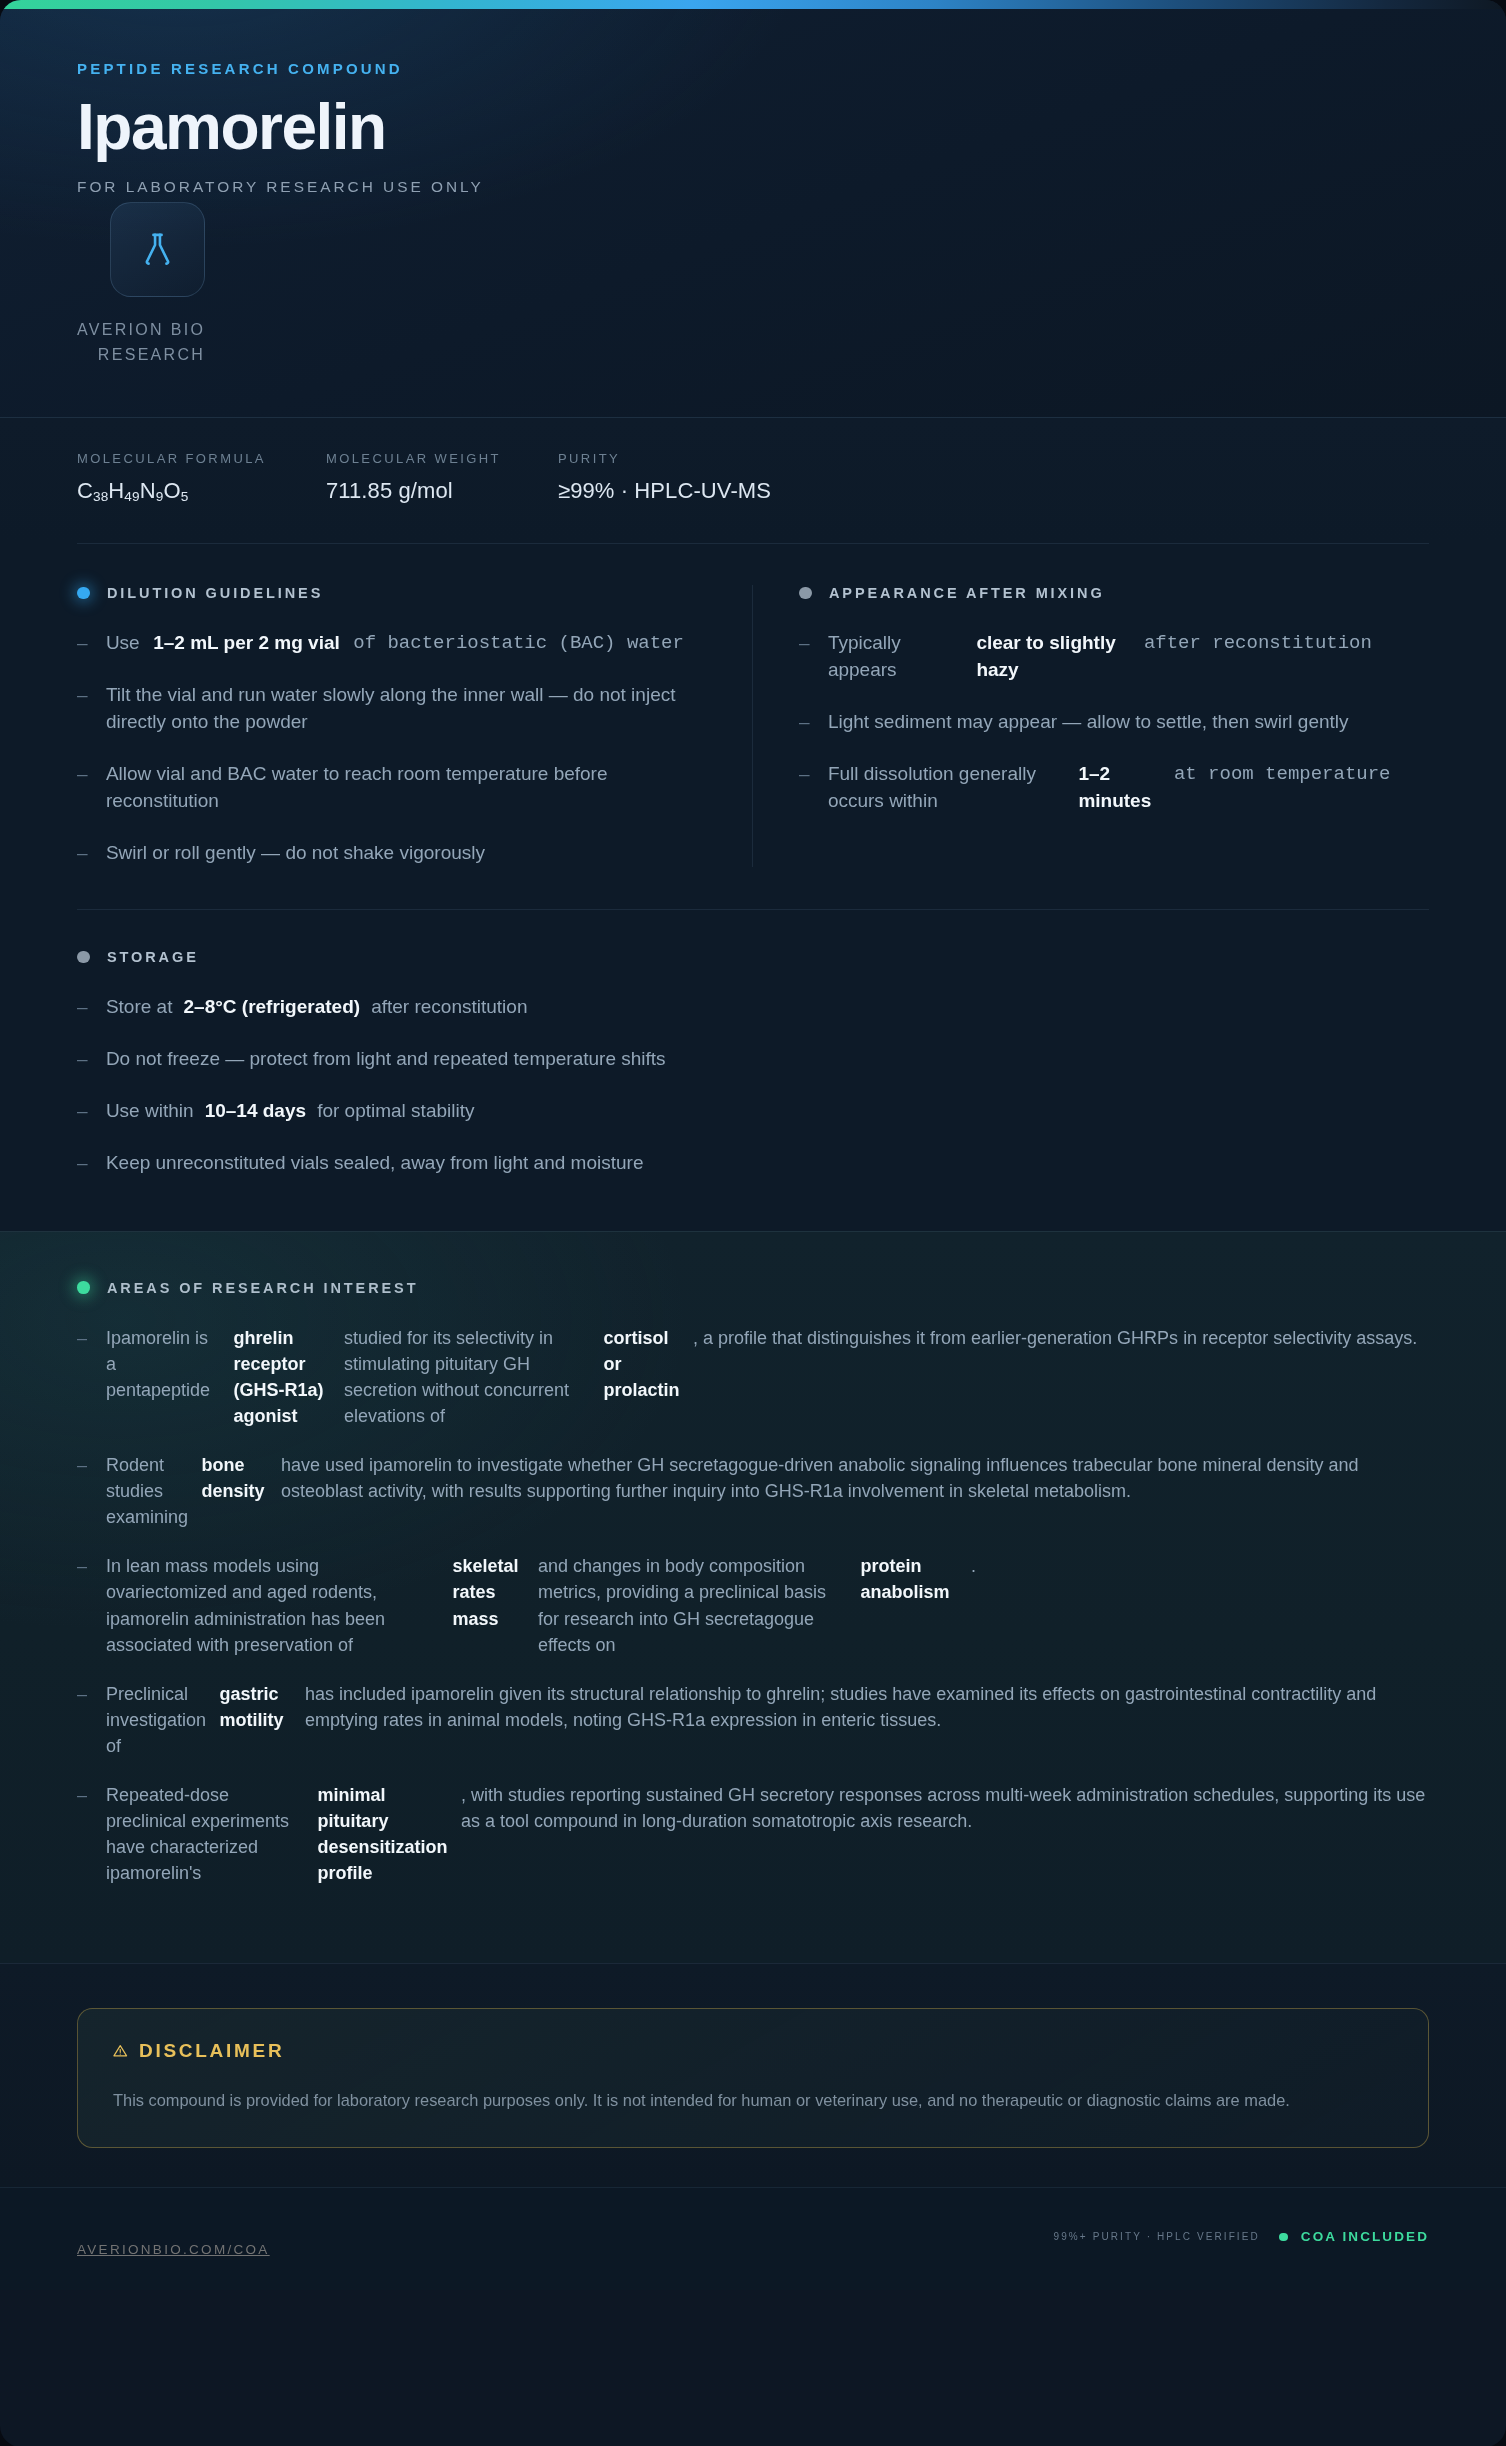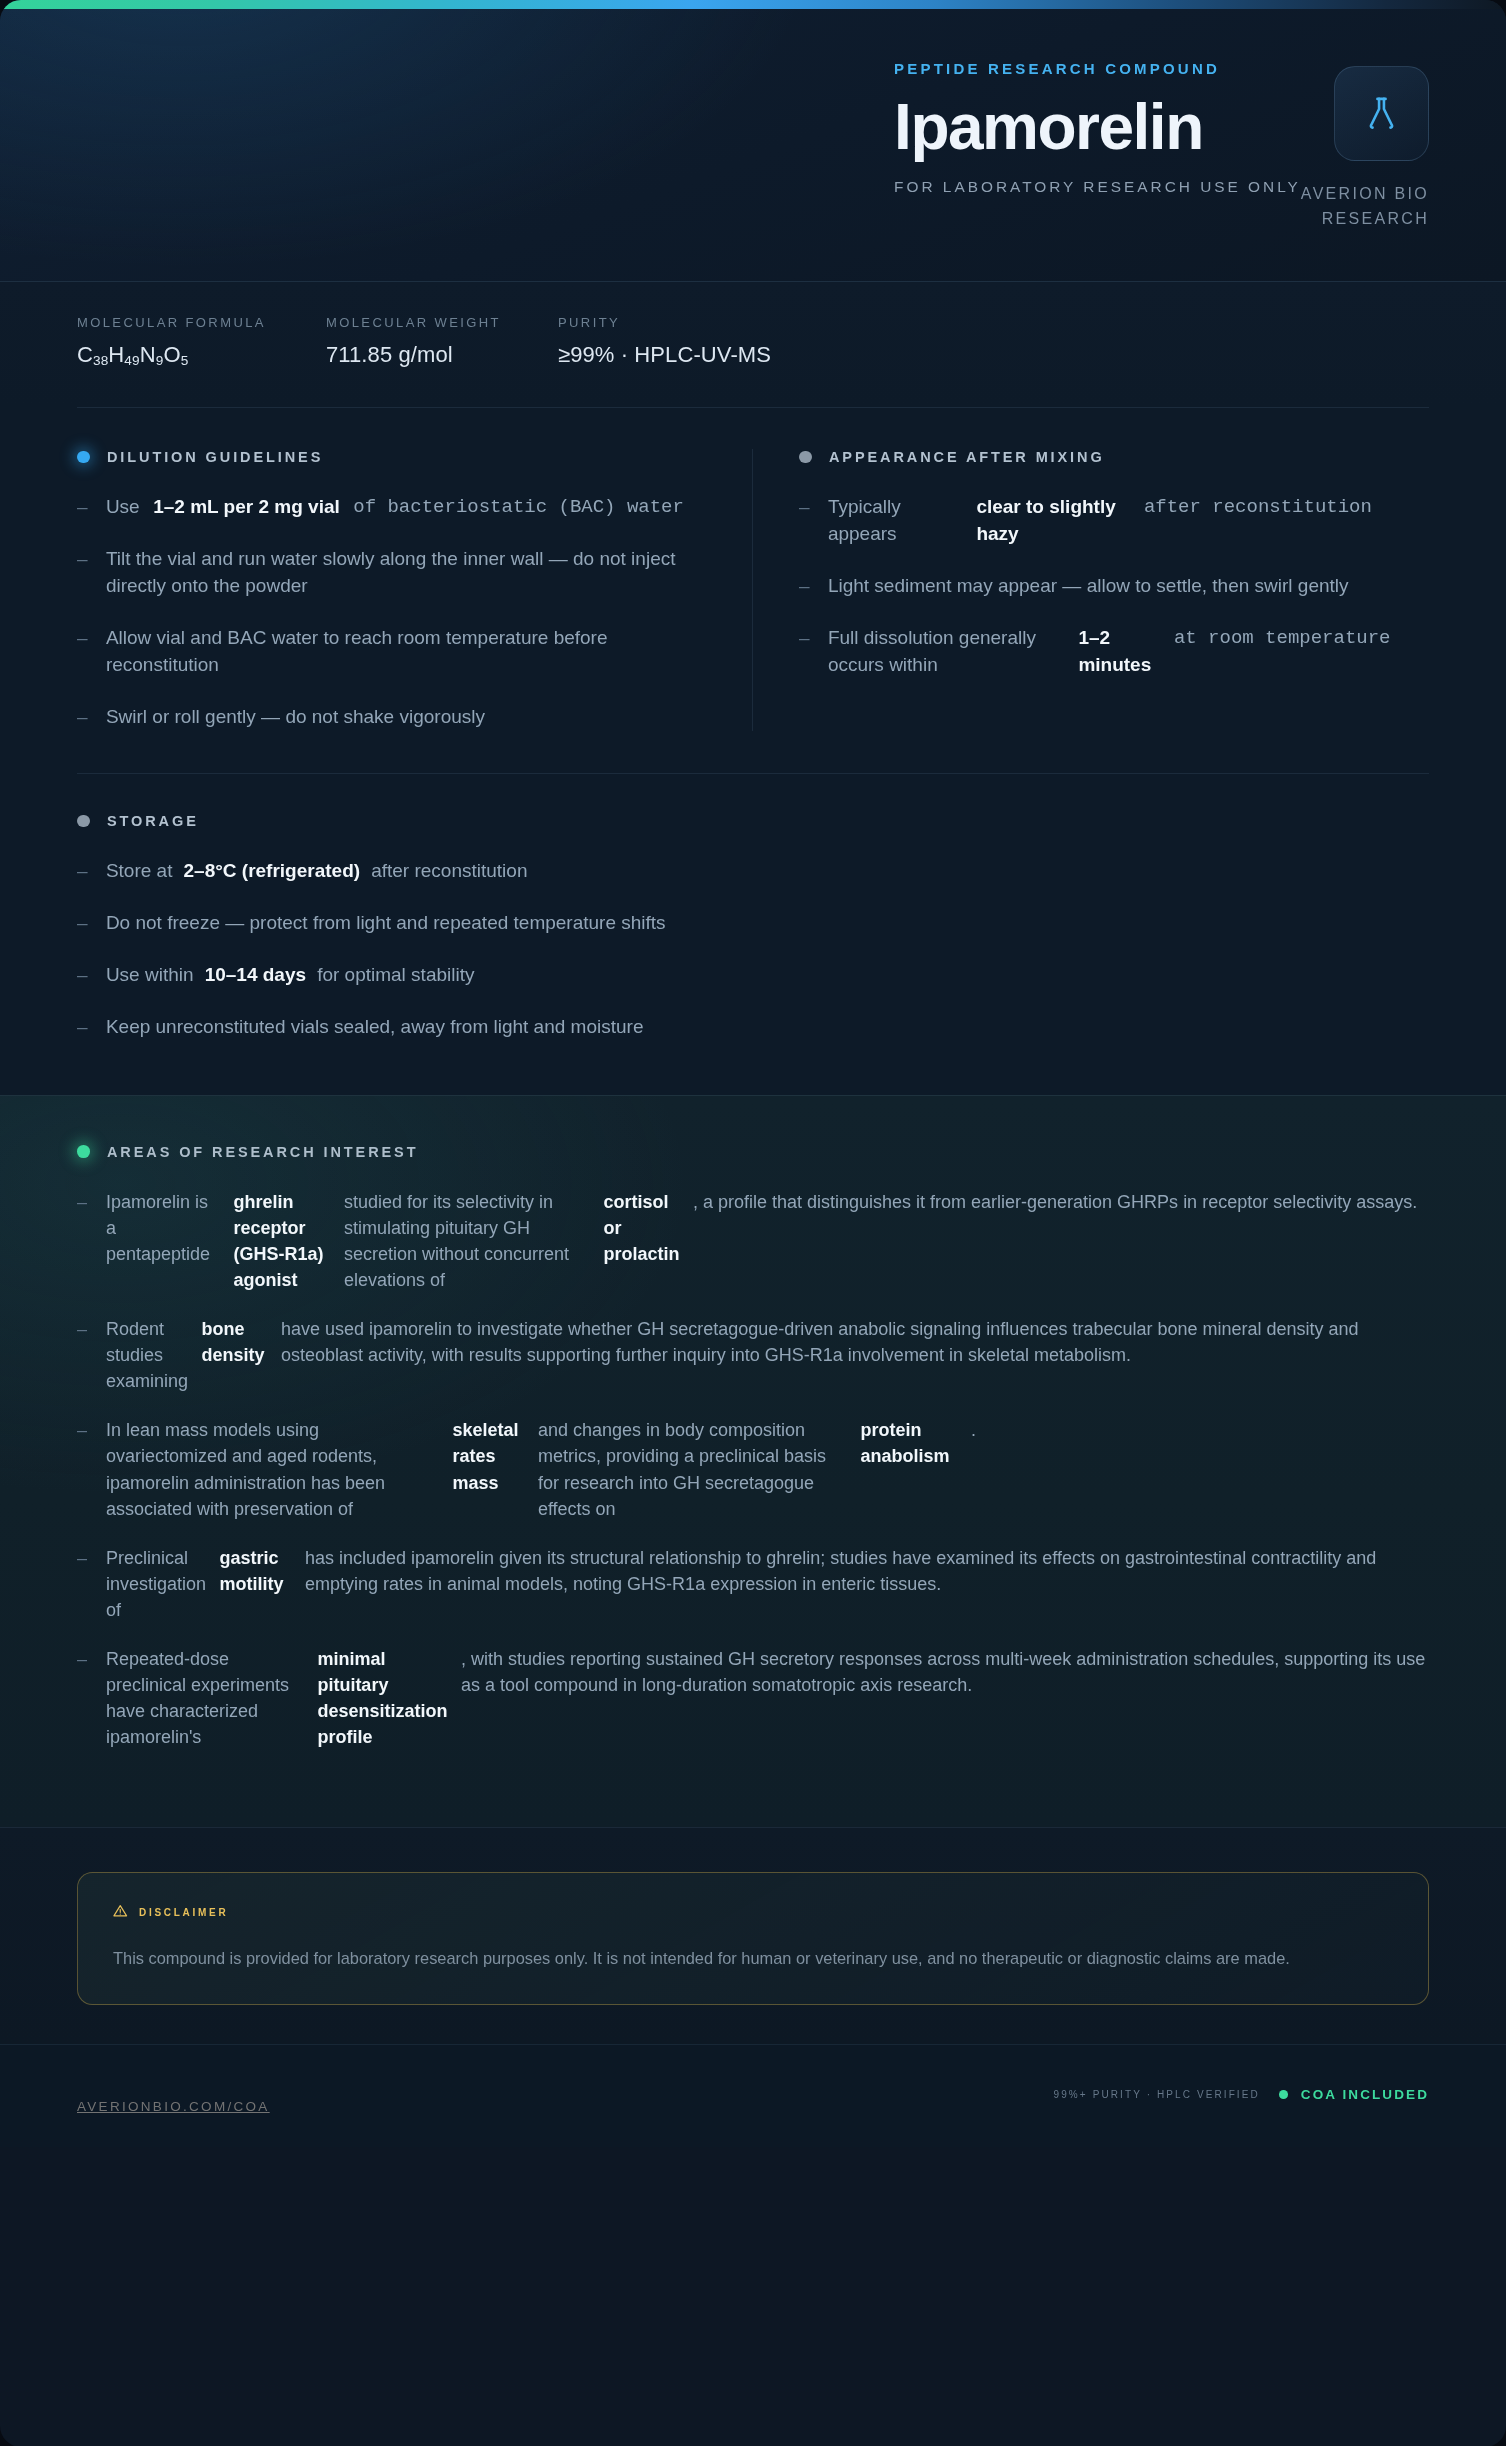--- a/index.html
+++ b/index.html
@@ -38,21 +38,21 @@
   }
 
   
   .hero {
     position: relative;
     padding: 60px 77px 50px 77px;
     background:
       radial-gradient(869px 425px at 12% -14%, rgba(32,92,140,0.30), rgba(0,0,0,0) 72%),
       linear-gradient(160deg, #101f32 0%, #0d1a2a 52%, #0c1724 100%);
   }
-  .hero-inner { display: flex; justify-content: flex-end; align-items: flex-start; }
+  .hero-inner { display: flex; justify-content: space-between; align-items: flex-start; flex-direction: column; }
 
   .eyebrow {
     font-size: 15px;
     letter-spacing: 3.2px;
     font-weight: 700;
     color: #45b2f0;
     text-transform: uppercase;
     margin-bottom: 19.3px;
   }
   .title {
@@ -188,21 +188,21 @@
     border-top: 1px solid rgba(120,160,200,0.13);
   }
   .disclaimer {
     border: 1px solid rgba(190,160,70,0.42);
     border-radius: 15.4px;
     padding: 31px 35px 33px 35px;
     background: linear-gradient(150deg, rgba(28,46,50,0.55), rgba(18,32,42,0.45));
   }
   .dis-head {
     display: flex; align-items: center; gap: 11.6px;
-    font-size: 10px; letter-spacing: 2.7px; font-weight: 700;
+    font-size: 19px; letter-spacing: 2.7px; font-weight: 700;
     color: #e8c05a; text-transform: uppercase;
     margin-bottom: 25px;
   }
   .dis-text { font-size: 16.4px; line-height: 1.62; color: #7f909f; max-width: 1217px; }
 
   
   .footer {
     padding: 29px 77px 33px 77px;
     background: #0c1825;
     border-top: 1px solid rgba(120,160,200,0.11);

